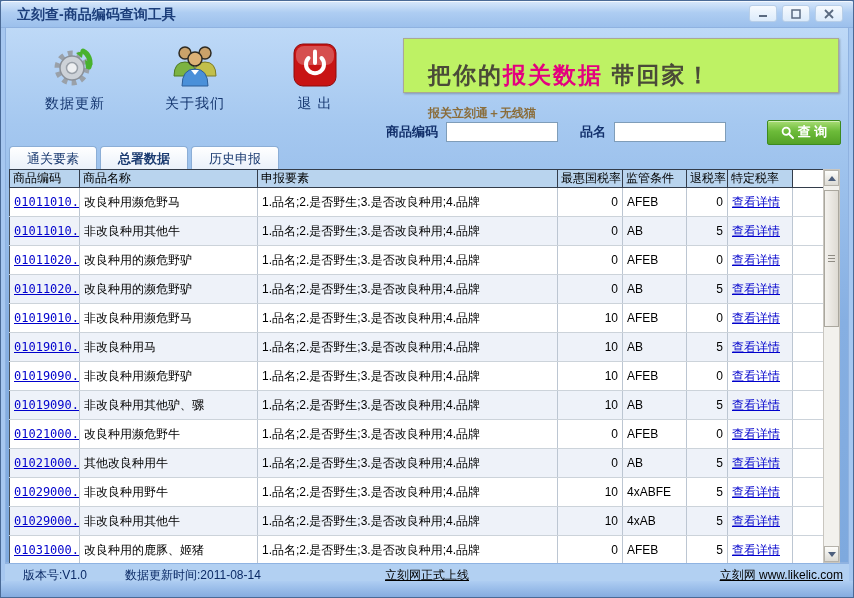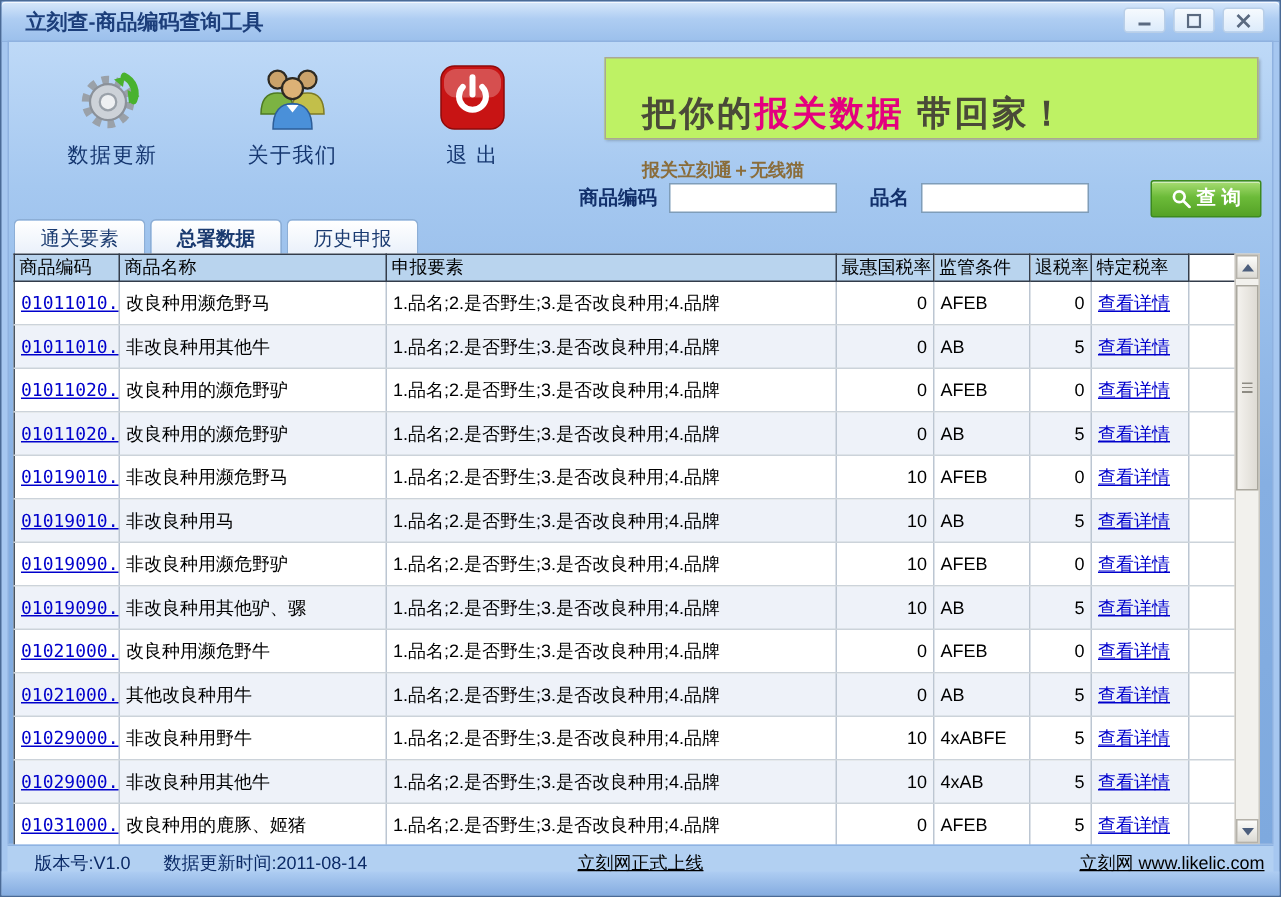--- a/index.html
+++ b/index.html
@@ -75,21 +75,21 @@
   .tri-down{width:0;height:0;border-left:4px solid transparent;border-right:4px solid transparent;
             border-top:5px solid #4d5f7d;}
   .sb-thumb{position:absolute;left:0;top:20px;width:15px;height:137px;background:linear-gradient(90deg,#f4f2ee,#dedbd4);
             border:1px solid #aaa79e;box-sizing:border-box;cursor:grab;}
   .sb-grip{position:absolute;left:3px;right:3px;top:50%;margin-top:-4px;height:8px;
            background:repeating-linear-gradient(#8e8b83 0 1px,transparent 1px 3px);}
   
   .statusbar{position:absolute;left:4px;right:4px;top:562px;height:20px;background:#b2d0f2;
              border-top:1px solid #8fb3e2;font-size:12px;color:#0b2a66;}
   .status-version{position:absolute;left:18px;top:3px;}
-  .status-updated{position:absolute;left:104px;top:3px;}
+  .status-updated{position:absolute;left:120px;top:3px;}
   .status-center{position:absolute;left:0;right:0;top:3px;text-align:center;}
   .status-center a, .status-right a{color:#000000;text-decoration:underline;cursor:pointer;}
   .status-right{position:absolute;right:6px;top:3px;}
 </style>
 </head>
 <body>
 
 <div class="window">
 
   <div class="titlebar">

